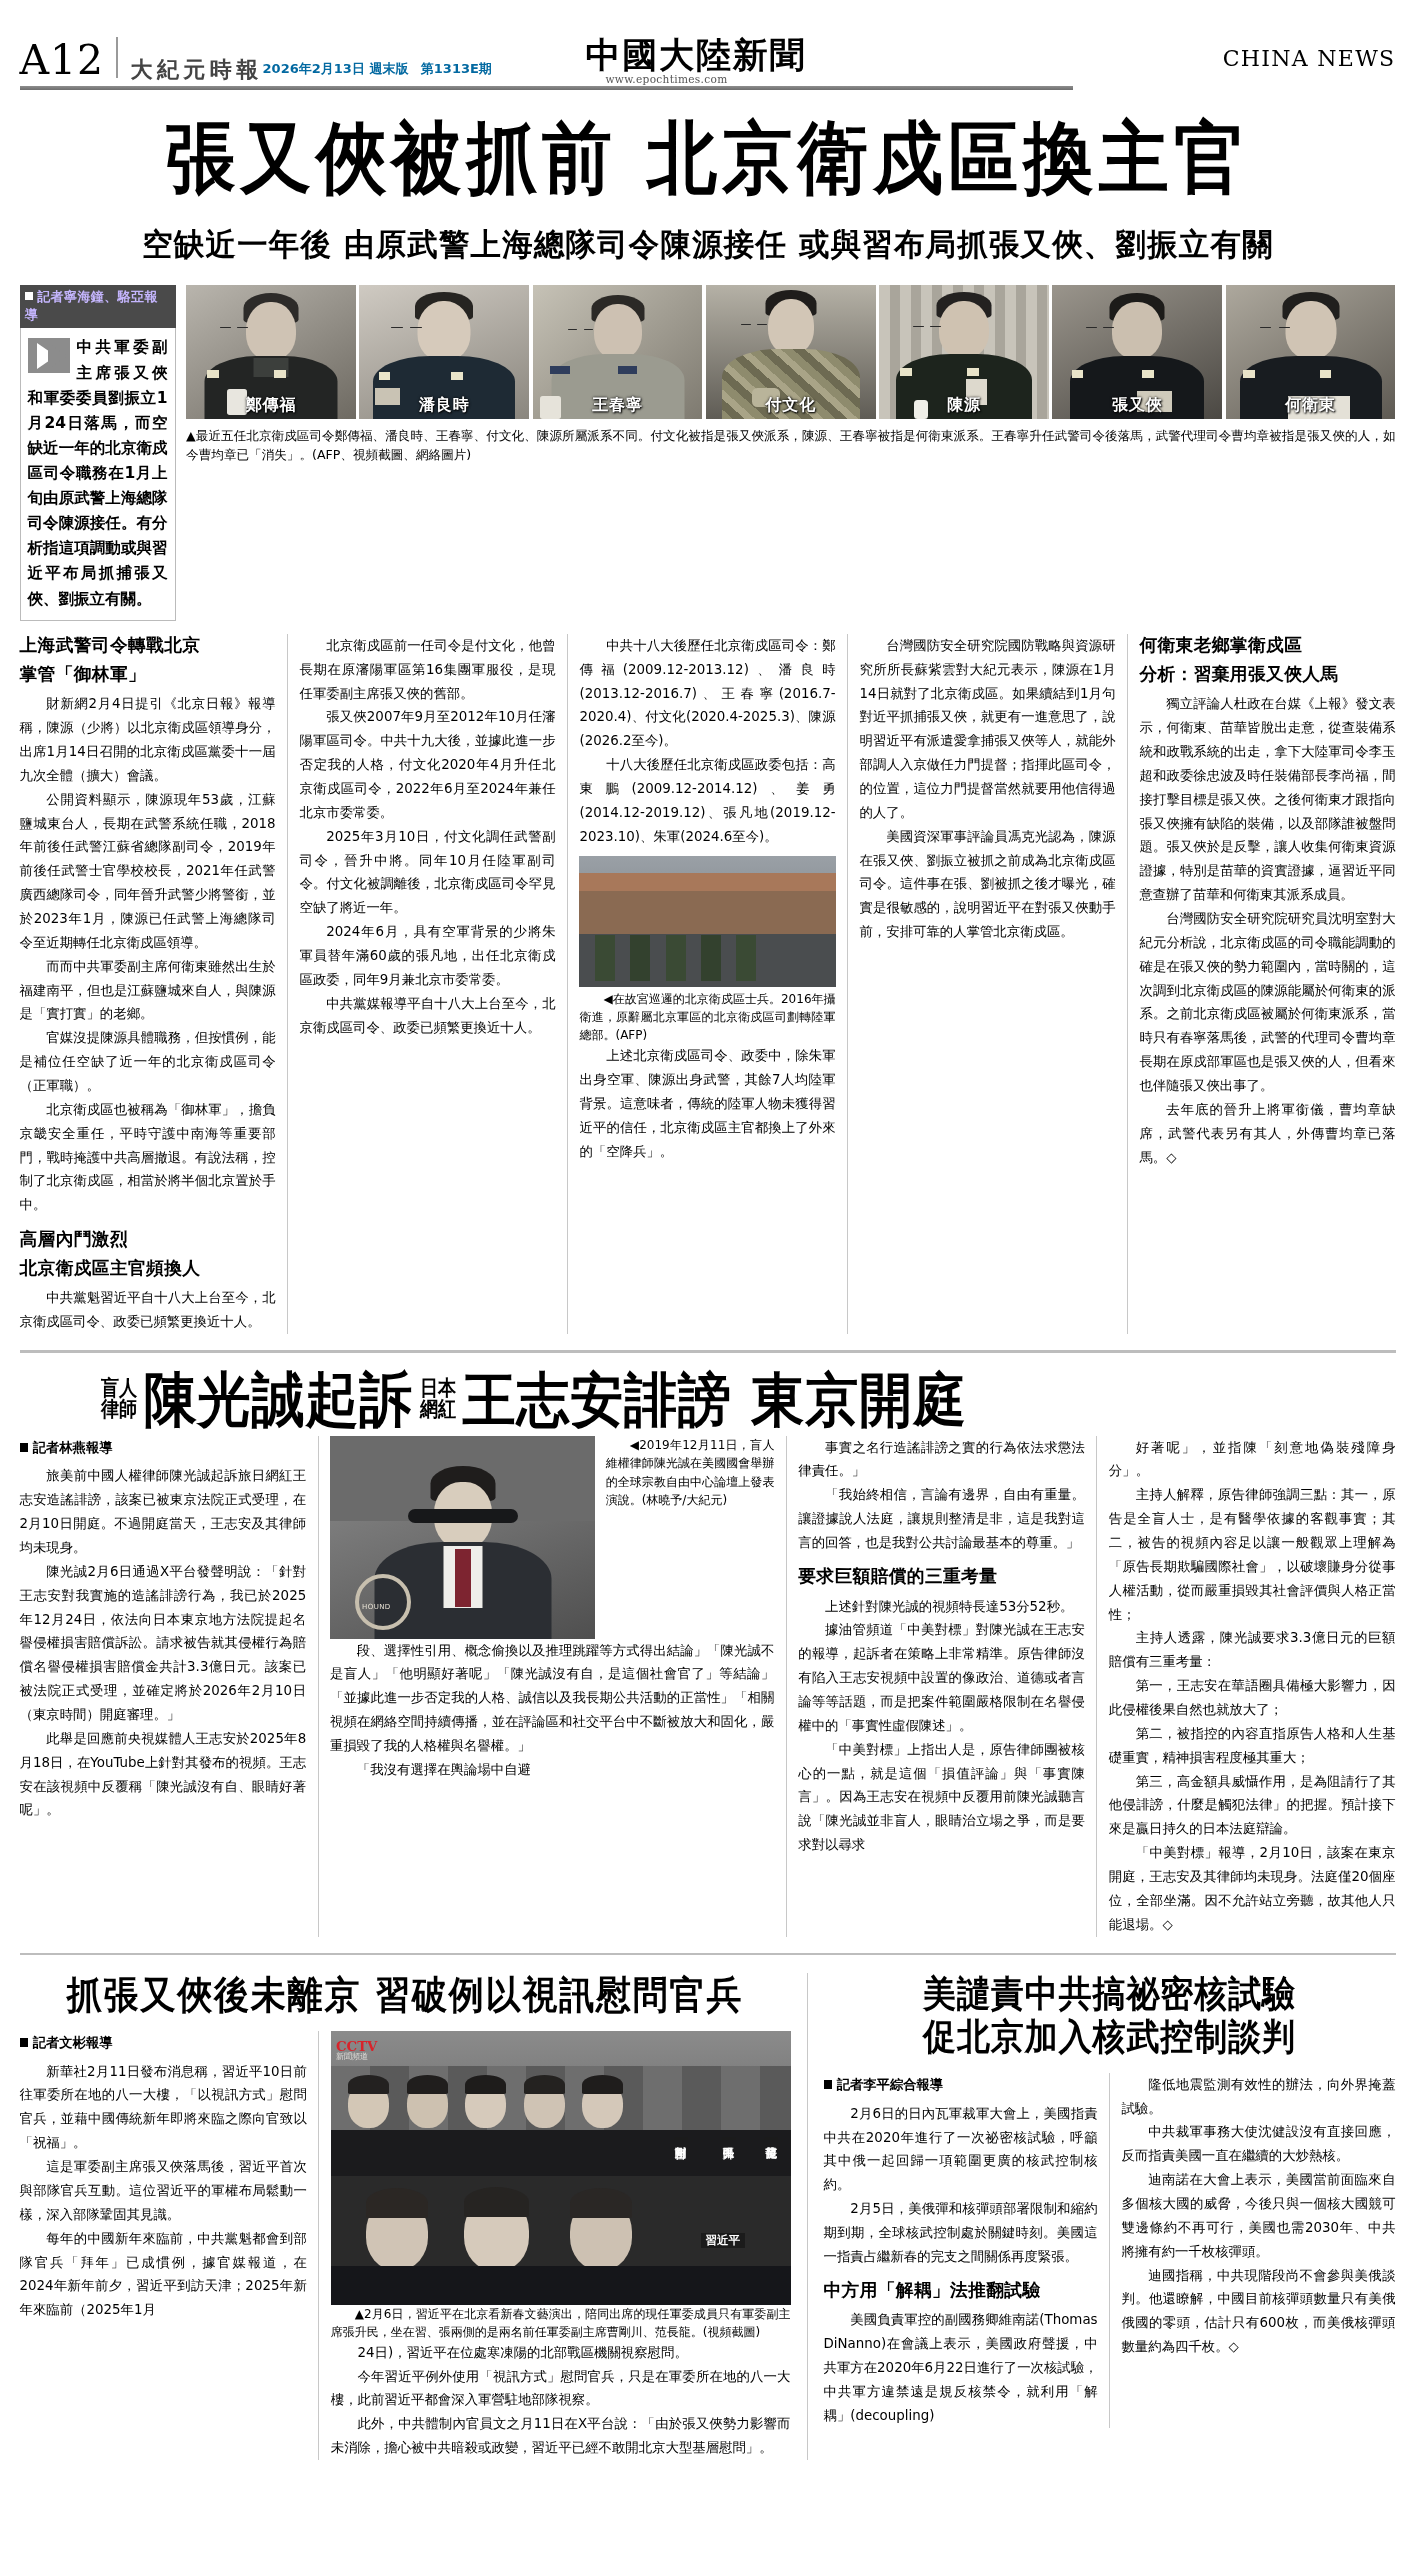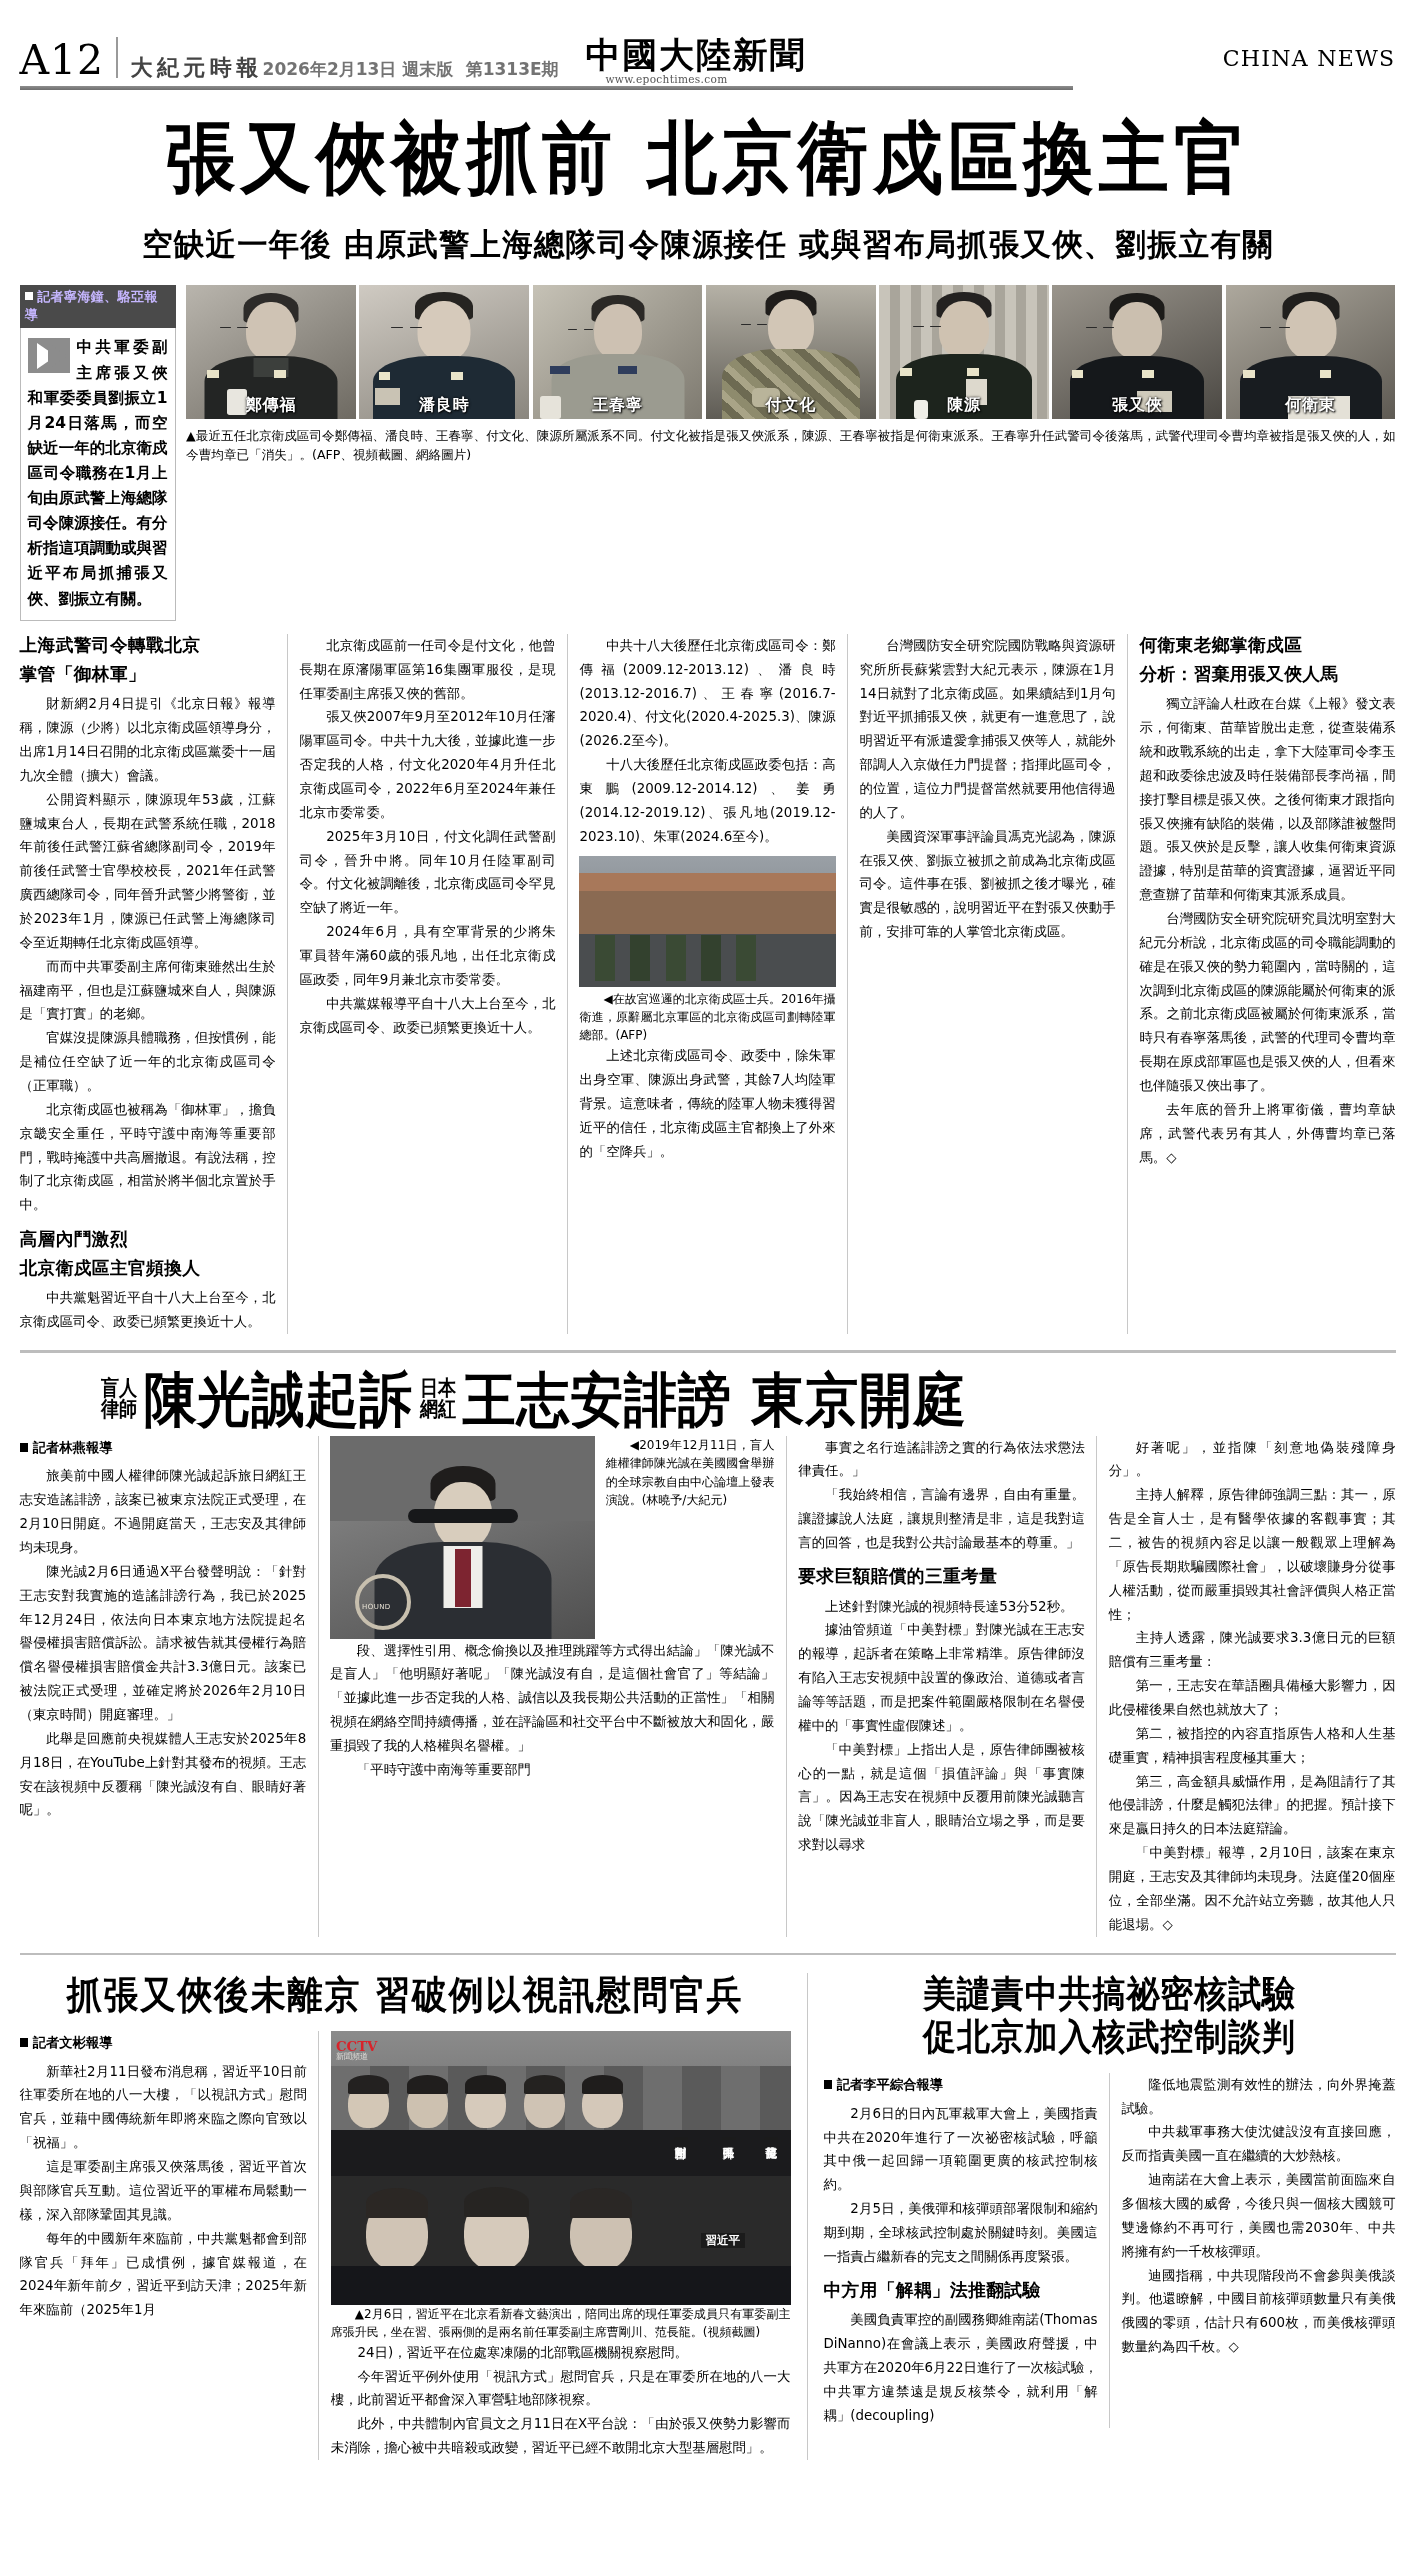--- a/index.html
+++ b/index.html
@@ -12,21 +12,21 @@
   }
   .page{position:relative;width:1415px;height:2576px;padding:0;box-sizing:border-box;}
   .inner{position:absolute;left:19.5px;top:0;width:1376px;}
 
   
   .masthead{display:flex;align-items:flex-end;height:81px;padding-top:25px;box-sizing:border-box;}
   .folio{font-family:"DejaVu Serif","Liberation Serif",serif;font-size:41px;line-height:1;letter-spacing:0.9px;padding-right:12.4px;}
   .folio-sep{width:1.8px;height:41px;background:#9a9a9a;margin:0 12.4px 2.7px 0;}
   .paper-block{display:flex;justify-content:flex-end;}
   .paper-name{font-family:"DejaVu Serif","Liberation Serif",serif;font-weight:bold;font-size:22px;letter-spacing:4.4px;color:#444;line-height:1.1;}
-  .paper-date{font-size:17px;font-weight:bold;letter-spacing:0px;margin-top:2.7px;color:#737373;}
+  .paper-date{font-size:13px;font-weight:bold;letter-spacing:0px;margin-top:2.7px;color:#0369a1;}
   .paper-date .issue{margin-left:12.4px;}
   .section-zh{position:absolute;left:566px;top:32px;font-family:"DejaVu Serif","Liberation Serif",serif;font-weight:bold;font-size:35px;letter-spacing:1.8px;}
   .section-en{position:absolute;right:0px;top:46px;font-family:"DejaVu Serif","Liberation Serif",serif;font-size:22px;letter-spacing:1.3px;}
   .site-url{position:absolute;left:586px;top:73px;font-family:"DejaVu Serif","Liberation Serif",serif;font-size:10.6px;color:#555;letter-spacing:0.3px;}
   .rule-main{position:relative;height:4.4px;margin-top:5.3px;}
   .rule-main .bar{position:absolute;left:0;top:0;height:3.5px;width:1053px;background:linear-gradient(#8d8d8d,#6e6e6e);}
 
   
   .lead-head{
     text-align:center;font-family:"DejaVu Serif","Liberation Serif",serif;font-weight:bold;
@@ -371,21 +371,21 @@
             <div style="position:absolute;left:50%;transform:translateX(-50%);top:110px;width:39px;height:62px;background:#efeeea"></div>
             <div style="position:absolute;left:50%;transform:translateX(-50%);top:113px;width:16px;height:58px;background:#7d2430"></div>
             <div style="position:absolute;left:25px;bottom:8.8px;width:48px;height:48px;border:4.4px solid #c7bfae;border-radius:50%"></div>
             <div style="position:absolute;left:32px;bottom:25px;color:#e8e2d5;font-size:7px;letter-spacing:0.4px;">HOUND</div>
           </div>
           <div style="flex:1;">
             <p class="sidecap">◀2019年12月11日，盲人維權律師陳光誠在美國國會舉辦的全球宗教自由中心論壇上發表演說。(林曉予/大紀元)</p>
           </div>
         </div>
         <p>段、選擇性引用、概念偷換以及推理跳躍等方式得出結論」「陳光誠不是盲人」「他明顯好著呢」「陳光誠沒有自，是這個社會官了」等結論」「並據此進一步否定我的人格、誠信以及我長期公共活動的正當性」「相關視頻在網絡空間持續傳播，並在評論區和社交平台中不斷被放大和固化，嚴重損毀了我的人格權與名譽權。」</p>
-        <p>「平時守護中南海等重要部門</p>
+        <p>「我沒有選擇在輿論場中自避</p>
       </div>
       <div class="vline"></div>
 
       <div class="col" style="flex:1;">
         <p>事實之名行造謠誹謗之實的行為依法求懲法律責任。」</p>
         <p>「我始終相信，言論有邊界，自由有重量。讓證據說人法庭，讓規則整清是非，這是我對這言的回答，也是我對公共討論最基本的尊重。」</p>
         <div class="subhead mt">要求巨額賠償的三重考量</div>
         <p>上述針對陳光誠的視頻特長達53分52秒。</p>
         <p>據油管頻道「中美對標」對陳光誠在王志安的報導，起訴者在策略上非常精準。原告律師沒有陷入王志安視頻中設置的像政治、道德或者言論等等話題，而是把案件範圍嚴格限制在名譽侵權中的「事實性虛假陳述」。</p>
         <p>「中美對標」上指出人是，原告律師團被核心的一點，就是這個「損值評論」與「事實陳言」。因為王志安在視頻中反覆用前陳光誠聽言說「陳光誠並非盲人，眼睛治立場之爭，而是要求對以尋求</p>

